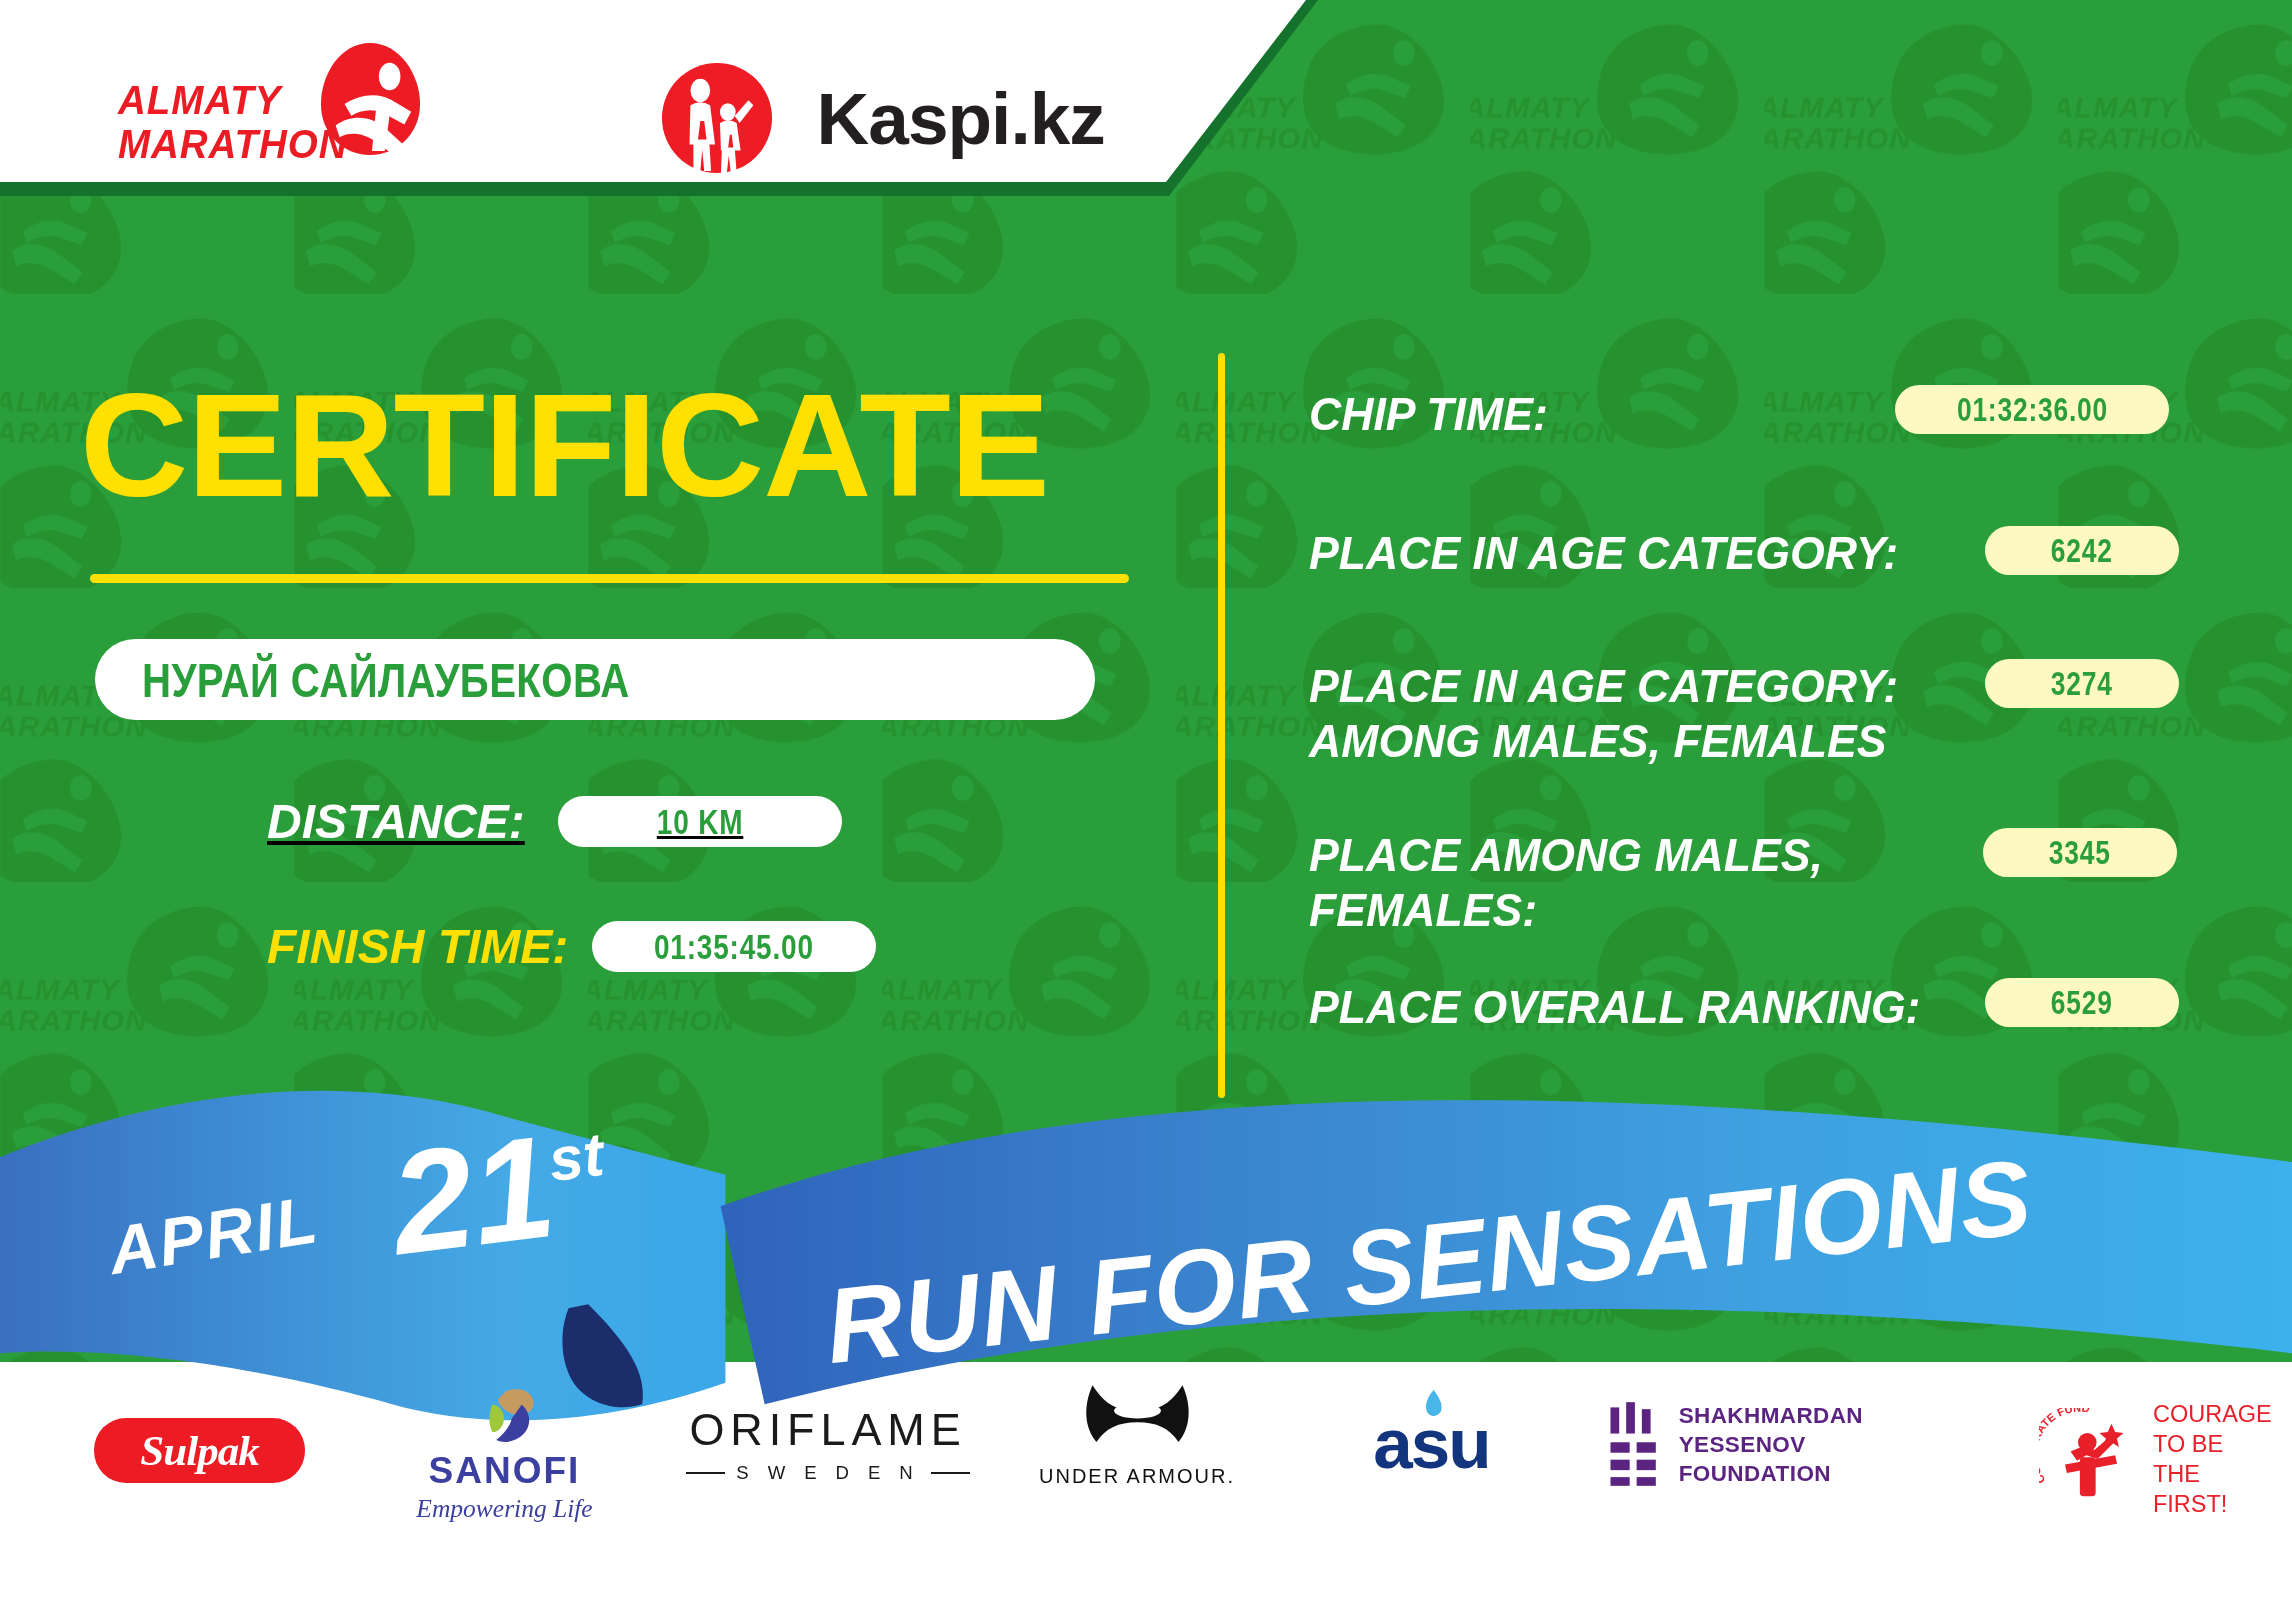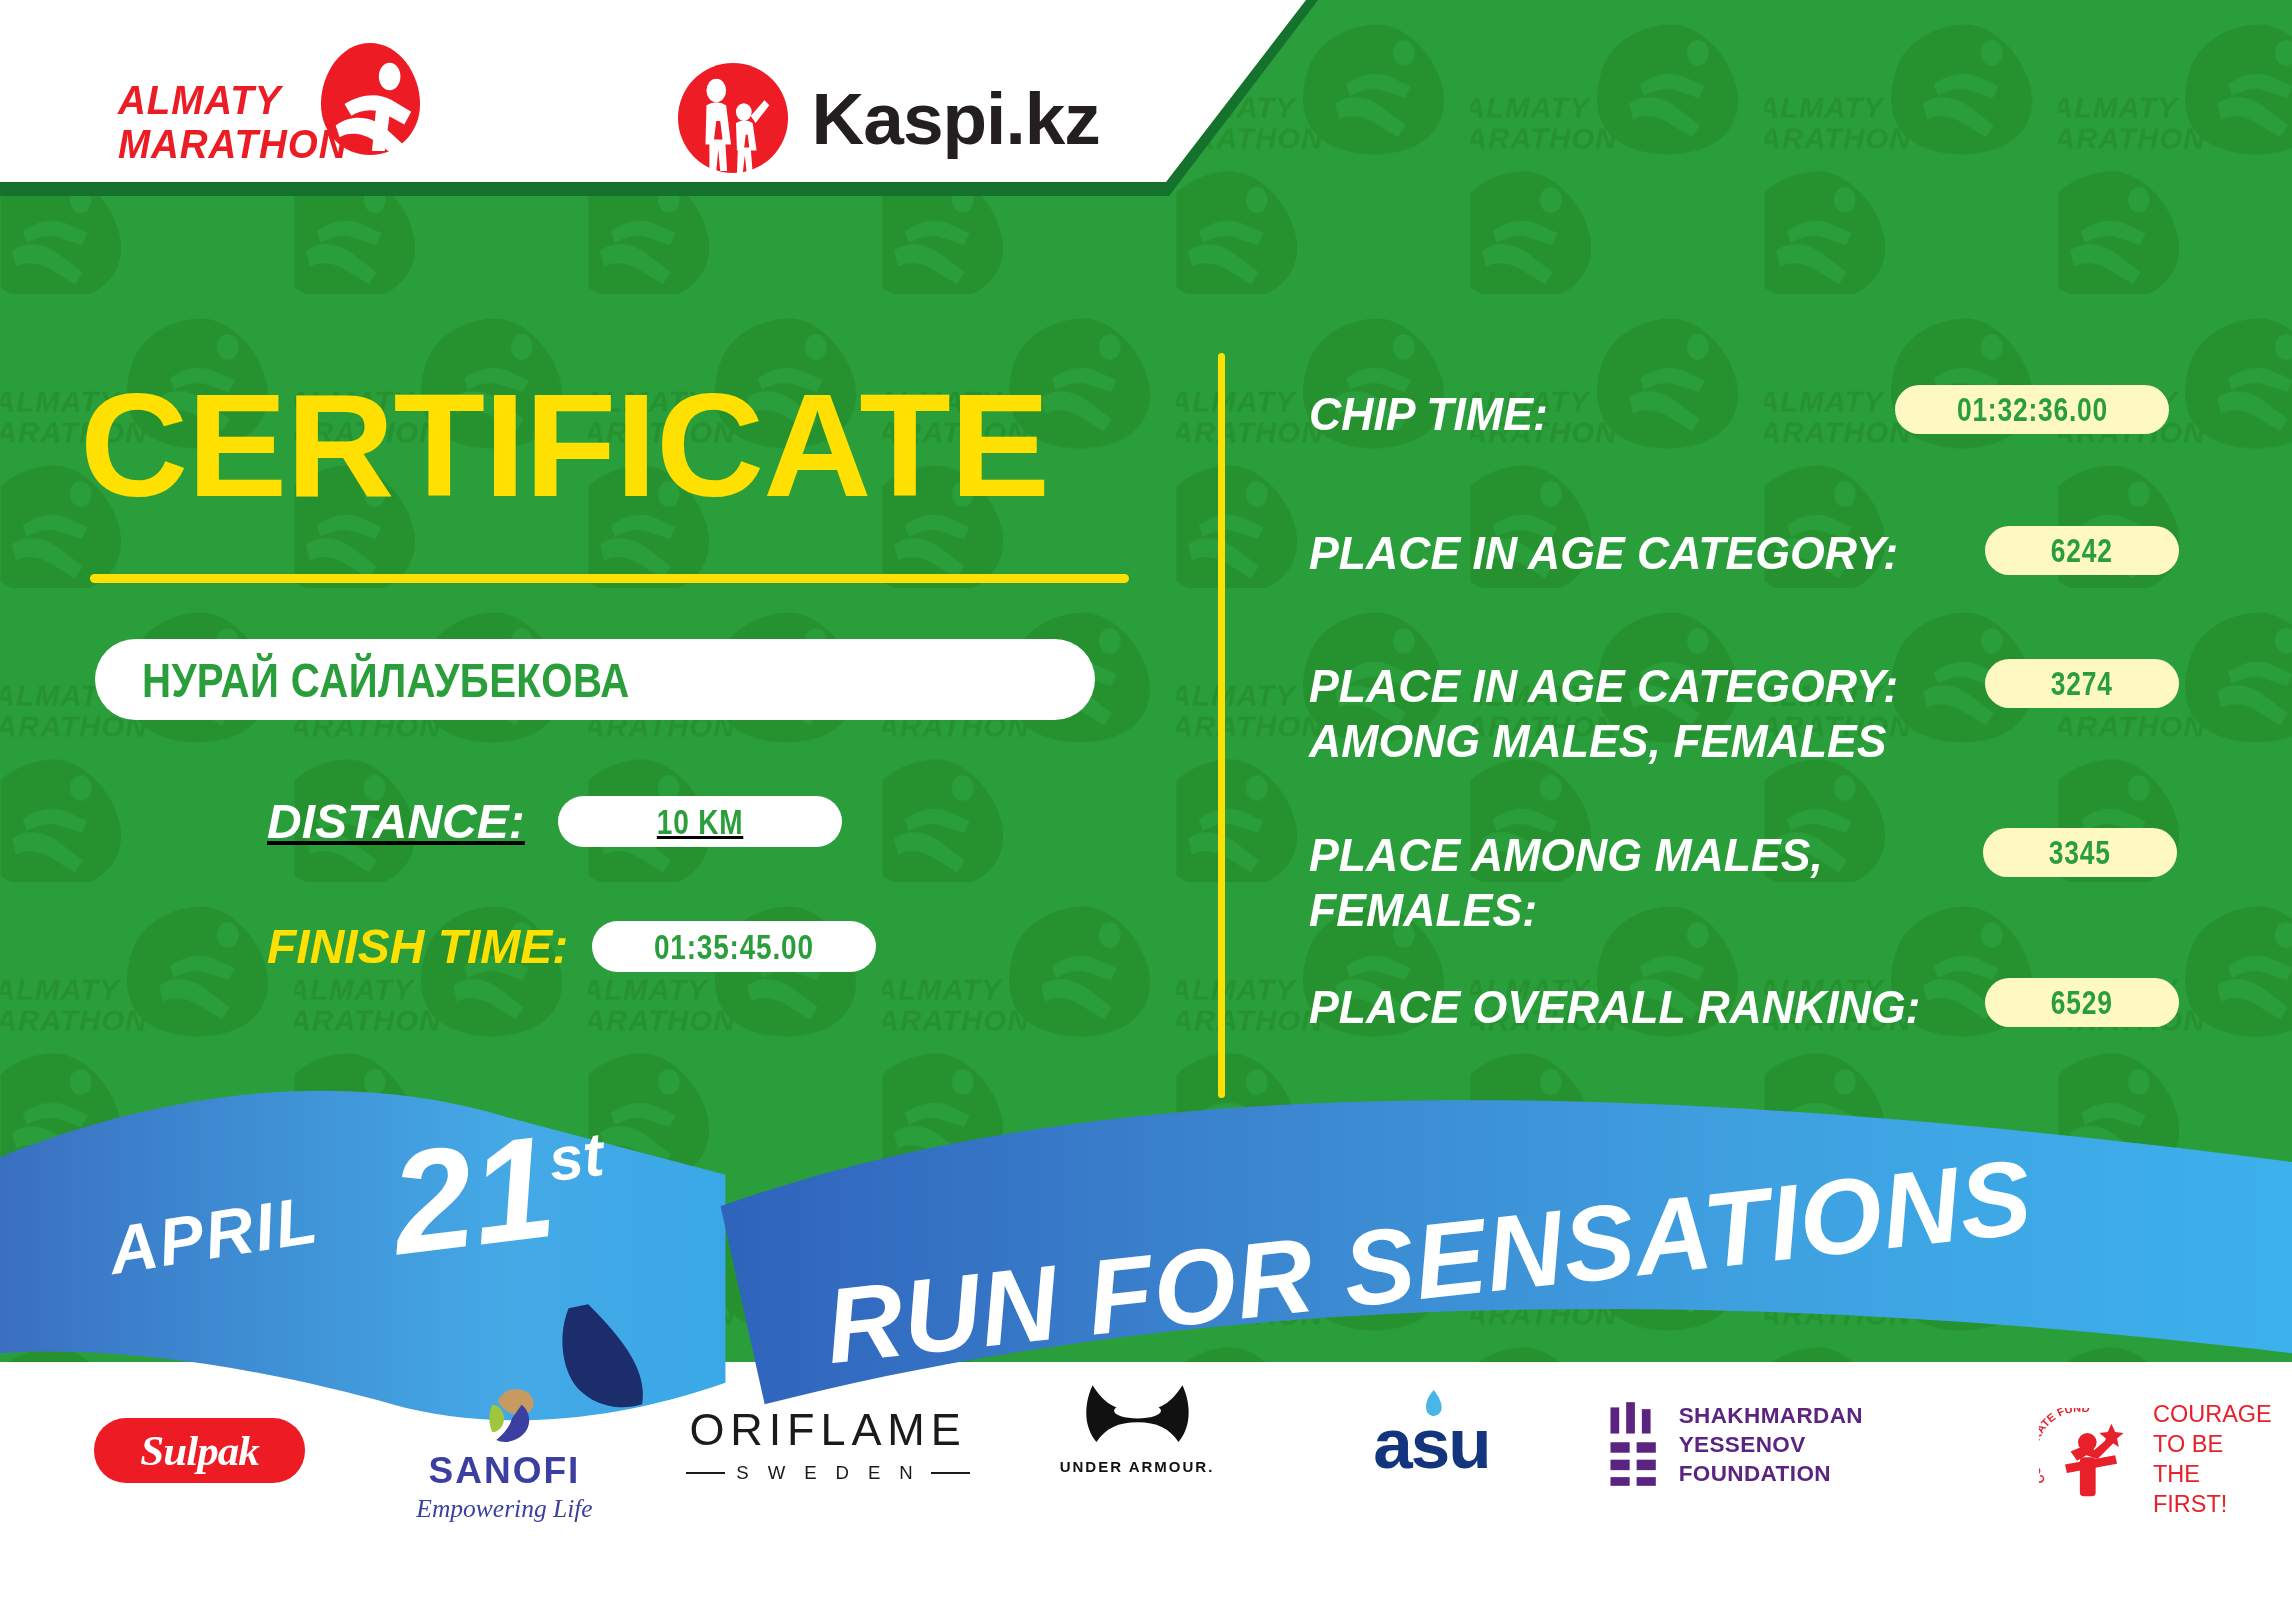--- a/index.html
+++ b/index.html
@@ -38,21 +38,21 @@
   
   .am-logo { position:absolute; left:118px; top:41px; width:304px; height:118px; }
   .am-words { position:absolute; left:0px; top:37px; width:265px;
               color:#ec1c24; font-weight:bold; font-style:italic;
               font-size:41px; line-height:44px; letter-spacing:1px;
               font-family:"Liberation Sans", sans-serif;
               transform:scaleX(0.94); transform-origin:left center; }
   .am-mark { position:absolute; left:201px; top:0px; width:103px; height:116px; }
 
   
-  .kaspi-logo { position:absolute; left:676px; top:59px; height:118px; display:flex; align-items:center; }
+  .kaspi-logo { position:absolute; left:660px; top:59px; height:118px; display:flex; align-items:center;gap:21px; }
   .kaspi-mark { width:114px; height:114px; }
   .kaspi-word { font-size:73px; font-weight:bold; color:#231f20; margin-left:21.6px;
                 letter-spacing:-1px; font-family:"Liberation Sans", sans-serif; }
 
   
   #title {
     position:absolute; left:80px; top:372px; width:1068px;
     color:#ffe000; font-size:147px; font-weight:bold; line-height:147px;
     letter-spacing:-1px; z-index:10;
     transform:scaleX(1.02); transform-origin:left top;
@@ -164,22 +164,22 @@
   #sp-oriflame { left:686px; top:-21.6px; width:284px; }
   #sp-oriflame .ori-word { color:#1a1a1a; font-size:45px; letter-spacing:5.9px;
                            font-family:"Liberation Sans", sans-serif; }
   #sp-oriflame .ori-sub { display:flex; align-items:center; margin-top:5.9px; width:100%; }
   #sp-oriflame .ori-line { flex:1; height:2px; background:#1a1a1a; }
   #sp-oriflame .ori-sweden { color:#1a1a1a; font-size:18.6px; letter-spacing:6.9px;
                              padding:0 11.8px; font-family:"Liberation Sans", sans-serif; }
 
   
   #sp-ua { left:1039px; top:-45px; width:196px; }
-  #sp-ua .ua-word { color:#111; font-size:15px; font-weight:bold; letter-spacing:2px;
-                    margin-top:6px; font-family:"Liberation Sans", sans-serif; }
+  #sp-ua .ua-word { color:#111; font-size:20px; font-weight:normal; letter-spacing:2px;
+                    margin-top:13px; font-family:"Liberation Sans", sans-serif; }
 
   
   #sp-asu { left:1358px; top:-23.5px; width:147px; }
   #sp-asu .asu-word { color:#13357e; font-size:71px; font-weight:bold; letter-spacing:-2px;
                       font-family:"Liberation Sans", sans-serif; position:relative; }
 
   
   #sp-shakh { left:1607px; top:-29px; width:353px; flex-direction:row; align-items:center; }
   #sp-shakh .shakh-text { color:#5b2480; font-size:22.5px; font-weight:bold; line-height:29px;
                           margin-left:17.6px; letter-spacing:0.4px;

